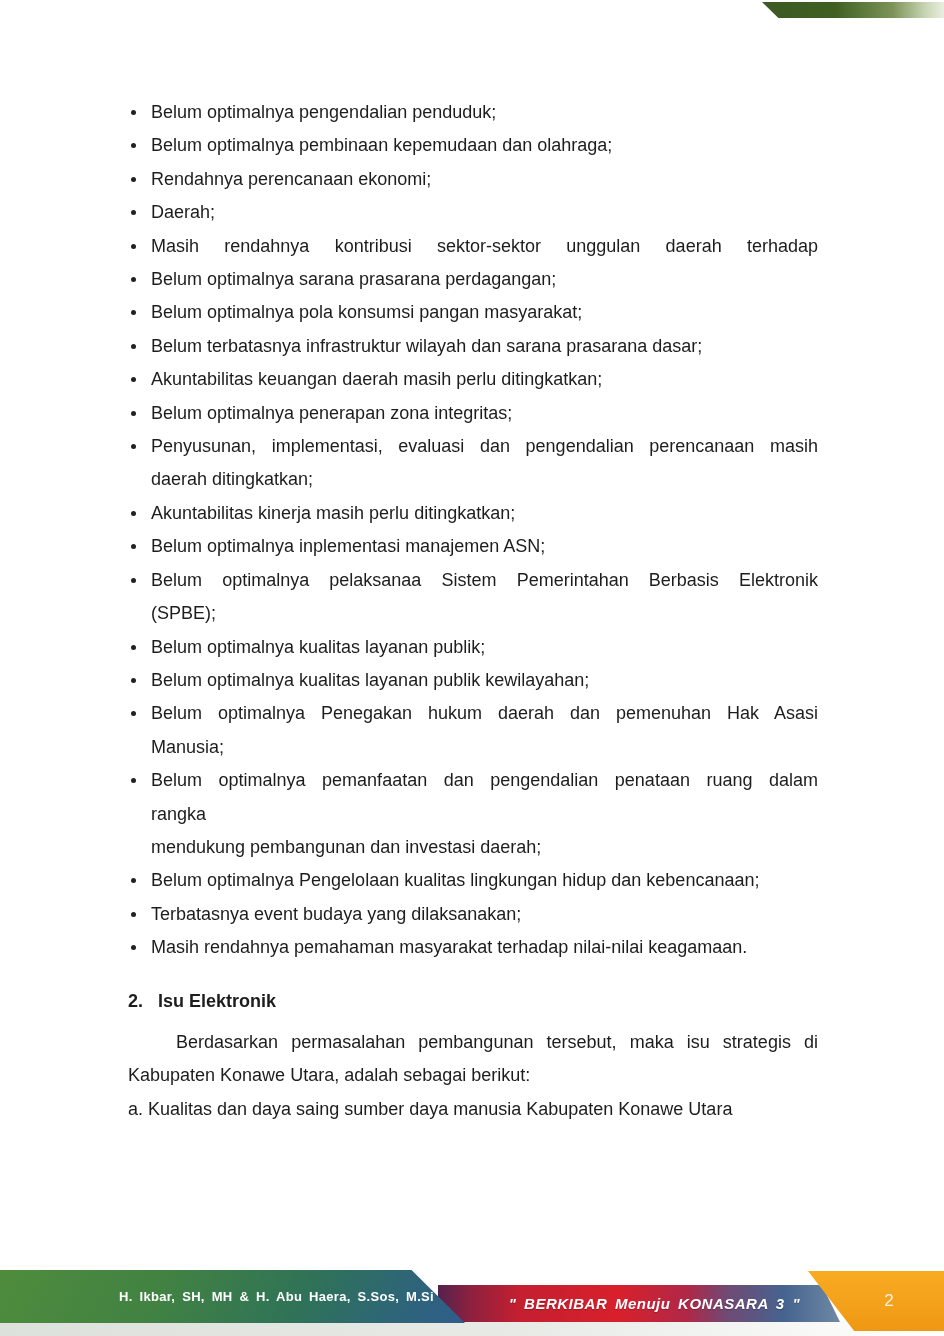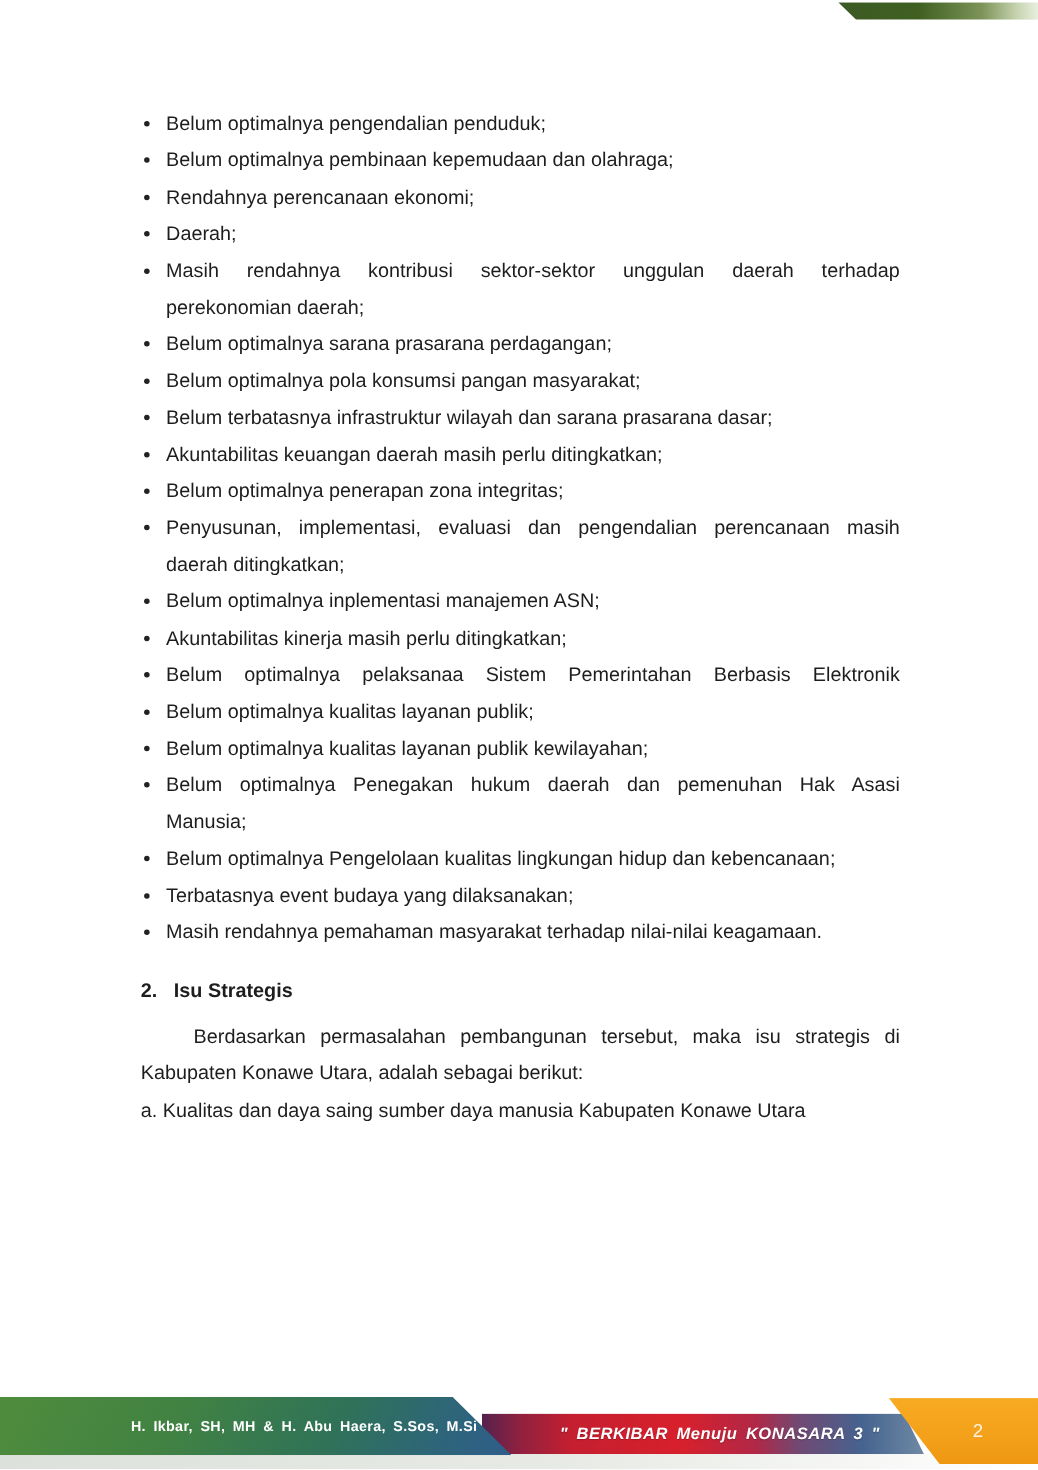--- a/index.html
+++ b/index.html
@@ -145,21 +145,21 @@
       <li class="bullet-item">
           <span class="bullet-dot"></span>
           <span class="bullet-text pre-just">Rendahnya perencanaan ekonomi;</span>
         </li>
       <li class="bullet-item">
           <span class="bullet-dot"></span>
           <span class="bullet-text pre-just">Daerah;</span>
         </li>
       <li class="bullet-item">
           <span class="bullet-dot"></span>
-          <span class="bullet-text pre-just"><div class="line-just">Masih rendahnya kontribusi sektor-sektor unggulan daerah terhadap</div><div>perekonomian daerah;</div></span>
+          <span class="bullet-text pre-just"><div class="line-just">Masih rendahnya kontribusi sektor-sektor unggulan daerah terhadap</div></span>
         </li>
       <li class="bullet-item">
           <span class="bullet-dot"></span>
           <span class="bullet-text pre-just">Belum optimalnya sarana prasarana perdagangan;</span>
         </li>
       <li class="bullet-item">
           <span class="bullet-dot"></span>
           <span class="bullet-text pre-just">Belum optimalnya pola konsumsi pangan masyarakat;</span>
         </li>
       <li class="bullet-item">
@@ -173,59 +173,63 @@
       <li class="bullet-item">
           <span class="bullet-dot"></span>
           <span class="bullet-text pre-just">Belum optimalnya penerapan zona integritas;</span>
         </li>
       <li class="bullet-item">
           <span class="bullet-dot"></span>
           <span class="bullet-text pre-just"><div class="line-just">Penyusunan, implementasi, evaluasi dan pengendalian perencanaan masih</div><div>daerah ditingkatkan;</div></span>
         </li>
       <li class="bullet-item">
           <span class="bullet-dot"></span>
+          <span class="bullet-text pre-just">Akuntabilitas kinerja masih perlu ditingkatkan;</span>
+        </li>
+      <li class="bullet-item">
+          <span class="bullet-dot"></span>
           <span class="bullet-text pre-just">Belum optimalnya inplementasi manajemen ASN;</span>
         </li>
       <li class="bullet-item">
           <span class="bullet-dot"></span>
-          <span class="bullet-text pre-just">Akuntabilitas kinerja masih perlu ditingkatkan;</span>
-        </li>
-      <li class="bullet-item">
-          <span class="bullet-dot"></span>
-          <span class="bullet-text pre-just"><div class="line-just">Belum optimalnya pelaksanaa Sistem Pemerintahan Berbasis Elektronik</div></span>
+          <span class="bullet-text pre-just"><div class="line-just">Belum optimalnya pelaksanaa Sistem Pemerintahan Berbasis Elektronik</div><div>(SPBE);</div></span>
         </li>
       <li class="bullet-item">
           <span class="bullet-dot"></span>
           <span class="bullet-text pre-just">Belum optimalnya kualitas layanan publik;</span>
         </li>
       <li class="bullet-item">
           <span class="bullet-dot"></span>
           <span class="bullet-text pre-just">Belum optimalnya kualitas layanan publik kewilayahan;</span>
         </li>
       <li class="bullet-item">
           <span class="bullet-dot"></span>
           <span class="bullet-text pre-just"><div class="line-just">Belum optimalnya Penegakan hukum daerah dan pemenuhan Hak Asasi</div><div>Manusia;</div></span>
+        </li>
+      <li class="bullet-item">
+          <span class="bullet-dot"></span>
+          <span class="bullet-text pre-just"><div class="line-just">Belum optimalnya pemanfaatan dan pengendalian penataan ruang dalam</div><div>rangka</div><div>mendukung pembangunan dan investasi daerah;</div></span>
         </li>
       <li class="bullet-item">
           <span class="bullet-dot"></span>
           <span class="bullet-text pre-just">Belum optimalnya Pengelolaan kualitas lingkungan hidup dan kebencanaan;</span>
         </li>
       <li class="bullet-item">
           <span class="bullet-dot"></span>
           <span class="bullet-text pre-just">Terbatasnya event budaya yang dilaksanakan;</span>
         </li>
       <li class="bullet-item">
           <span class="bullet-dot"></span>
           <span class="bullet-text pre-just">Masih rendahnya pemahaman masyarakat terhadap nilai-nilai keagamaan.</span>
         </li>
     </ul>
 
     <div class="section-head">
       <span>2.</span>
-      <span>Isu Strategis</span>
+      <span>Isu Elektronik</span>
     </div>
 
     <div class="section-para pre-just"><div class="line-just">Berdasarkan permasalahan pembangunan tersebut, maka isu strategis di</div><div>Kabupaten Konawe Utara, adalah sebagai berikut:</div></div>
 
     <div class="section-item-a">a. Kualitas dan daya saing sumber daya manusia Kabupaten Konawe Utara</div>
   </div>
 
   <div class="footer-gray-strip"></div>
 
   <div class="footer-bar">

